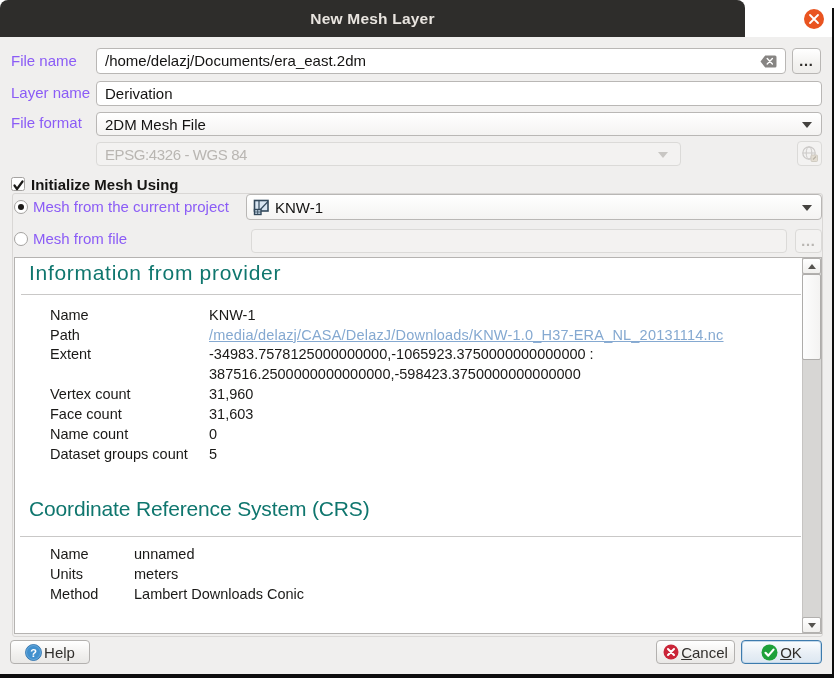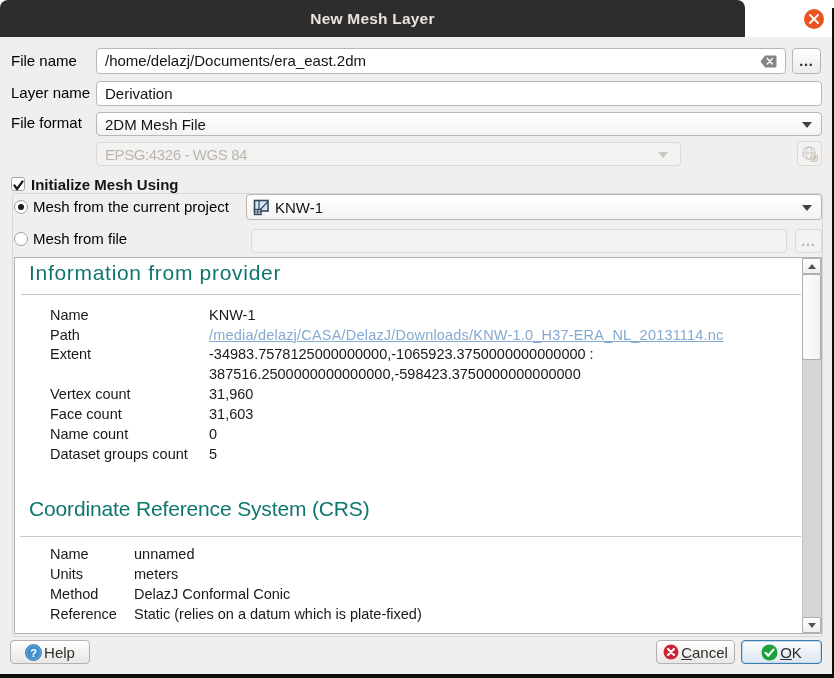--- a/index.html
+++ b/index.html
@@ -21,21 +21,21 @@
   }
   .close-btn svg { position:absolute; left:4px; top:4px; }
   .dlg-body {
     position:absolute; left:0; top:37px; width:832px; height:637px;
     background:#f0efee;
   }
   .shadow-right { position:absolute; right:0; top:8px; width:2px; height:670px; background:#0d0d0d; }
   .shadow-bottom { position:absolute; left:0; bottom:0; width:834px; height:4px; background:#0d0d0d; }
 
   .abs { position:absolute; }
-  .form-label { font-size:15px; color:#000000; line-height:16px; white-space:nowrap; }
+  .form-label { font-size:15px; color:#8b5cf6; line-height:16px; white-space:nowrap; }
   .entry {
     position:absolute; background:#ffffff; border:1px solid #b9b7b5; border-radius:4px;
     font-size:15px; color:#141312; line-height:24px; padding:0 8px; white-space:nowrap; overflow:hidden;
   }
   .entry.disabled { background:#f3f2f1; border-color:#dbdad8; color:#b9b6b2; }
   .btn {
     position:absolute; background:linear-gradient(#ffffff,#f3f2f0 60%,#eeedeb); border:1px solid #b9b7b5;
     border-radius:4px; font-size:15px; color:#312f2c; text-align:center;
     display:flex; align-items:center; justify-content:center;
   }
@@ -225,25 +225,21 @@
       <div class="info-row">
         <span class="lbl">Name</span>
         <span class="val">unnamed</span>
       </div>
       <div class="info-row">
         <span class="lbl">Units</span>
         <span class="val">meters</span>
       </div>
       <div class="info-row">
         <span class="lbl">Method</span>
-        <span class="val">DelazJ Conformal Conic</span>
-      </div>
-      <div class="info-row">
-        <span class="lbl">Reference</span>
-        <span class="val">Static (relies on a datum which is plate-fixed)</span>
+        <span class="val">Lambert Downloads Conic</span>
       </div>
     </div>
 
     <div class="sb-trough" style="left:802px; top:221px; width:19px; height:375px;"></div>
     <div class="sb-btn" style="left:802px; top:221px; width:19px; height:16px;">
       <span class="tri-up"></span>
     </div>
     <div class="sb-thumb" style="left:802px; top:237px; width:19px; height:86px;"></div>
     <div class="sb-btn" style="left:802px; top:580px; width:19px; height:16px;">
       <span class="tri-down"></span>

